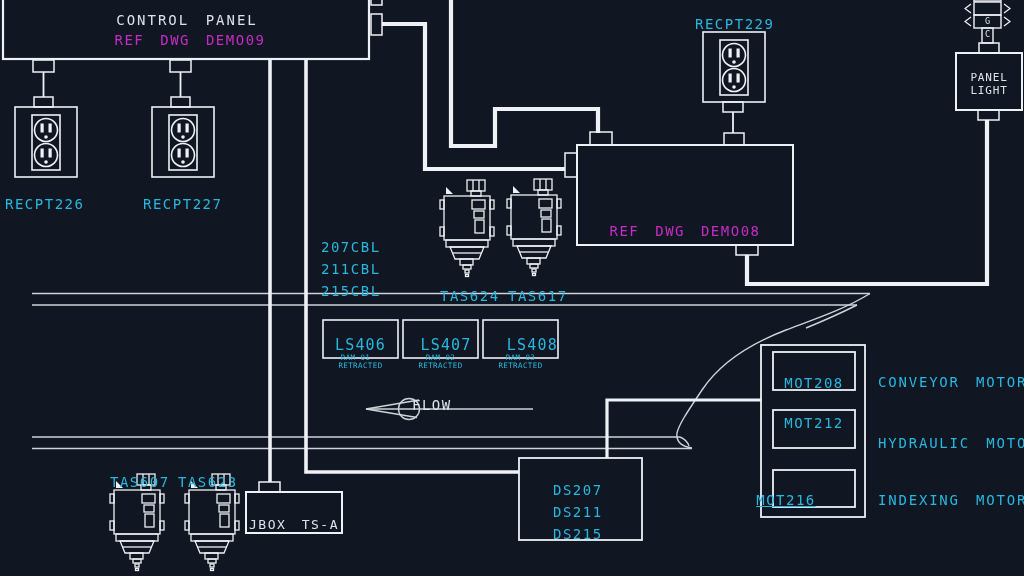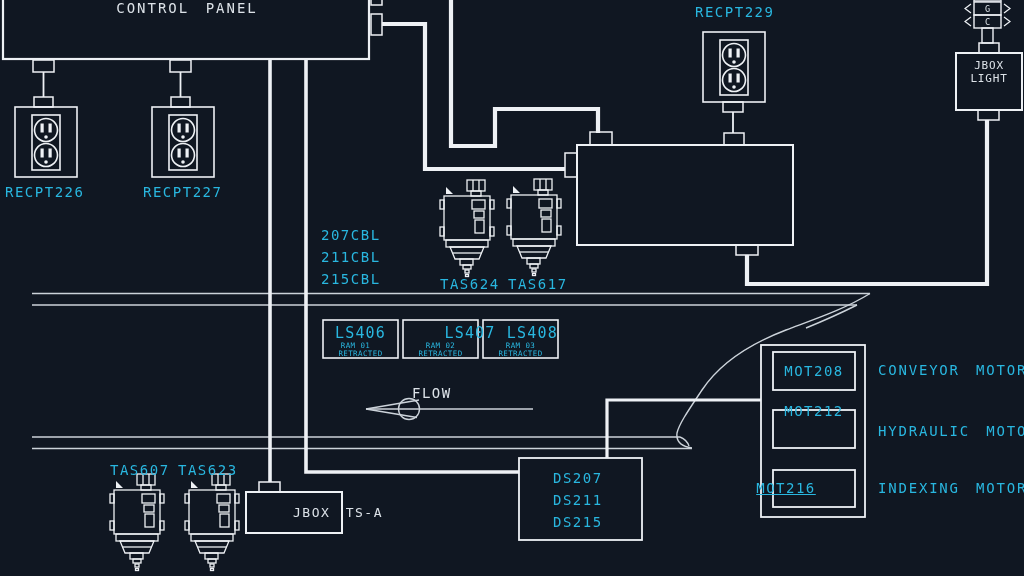--- a/index.html
+++ b/index.html
@@ -6,21 +6,21 @@
   #stage{
     position:relative;width:1024px;height:576px;overflow:hidden;
     background:#101722;
     font-family:"DejaVu Sans Mono", monospace;
   }
   #stage svg{position:absolute;left:0;top:0;}
   .lbl{
     position:absolute;
     color:#29b7e0;
     font-size:14px;line-height:1;
-    letter-spacing:1.5px;white-space:nowrap;
+    letter-spacing:1.5px;white-space:nowrap;margin-top:12px;
   }
   .white{color:#dce2e8;text-align:center;}
   .magenta{color:#c52cc5;}
   .wide{word-spacing:6px;}
   .ctr{text-align:center;}
   .sm{font-size:7.5px;letter-spacing:0.4px;}
   .ls-id{font-size:15px;letter-spacing:1.2px;}
   .tiny{font-size:8.5px;letter-spacing:0;}
   .stack-txt{font-size:11px;letter-spacing:0.8px;}
 </style>
@@ -176,56 +176,58 @@
 
     <g stroke="#eef1f5" fill="none" stroke-width="1.8">
       <rect x="761" y="345" width="104" height="172"></rect>
       <rect x="773" y="352" width="82" height="38"></rect>
       <rect x="773" y="410" width="82" height="38"></rect>
       <rect x="773" y="470" width="82" height="37"></rect>
     </g>
   </svg>
 
   <div class="lbl white wide ctr" style="left:87px;top:1px;width:200px;letter-spacing:2px;">CONTROL PANEL</div>
+  <div class="lbl magenta wide ctr" style="left:90px;top:21px;width:200px;">REF DWG DEMO09</div>
 
   <div class="lbl" style="left:5px;top:185px;">RECPT226</div>
   <div class="lbl" style="left:143px;top:185px;">RECPT227</div>
   <div class="lbl" style="left:695px;top:5px;">RECPT229</div>
 
   <div class="lbl white tiny ctr" style="left:975px;top:5px;width:25px;">G</div>
   <div class="lbl white tiny ctr" style="left:975px;top:18px;width:25px;">C</div>
-  <div class="lbl white stack-txt ctr" style="left:956px;top:60px;width:66px;">JBOX</div>
+  <div class="lbl white stack-txt ctr" style="left:956px;top:60px;width:66px;">PANEL</div>
   <div class="lbl white stack-txt ctr" style="left:956px;top:73px;width:66px;">LIGHT</div>
 
+  <div class="lbl magenta wide ctr" style="left:585px;top:212px;width:200px;">REF DWG DEMO08</div>
 
   <div class="lbl" style="left:321px;top:228px;">207CBL</div>
   <div class="lbl" style="left:321px;top:250px;">211CBL</div>
   <div class="lbl" style="left:321px;top:272px;">215CBL</div>
 
   <div class="lbl" style="left:440px;top:277px;">TAS624</div>
   <div class="lbl" style="left:508px;top:277px;">TAS617</div>
 
   <div class="lbl ls-id ctr" style="left:323px;top:326px;width:75px;text-align:center;">LS406</div>
   <div class="lbl sm ctr" style="left:323px;top:342px;width:65px;">RAM 01</div>
   <div class="lbl sm ctr" style="left:323px;top:350px;width:75px;">RETRACTED</div>
 
-  <div class="lbl ls-id ctr" style="left:403px;top:326px;width:86px;padding-left:24px;">LS407</div>
+  <div class="lbl ls-id ctr" style="left:403px;top:326px;width:86px;">LS407</div>
   <div class="lbl sm ctr" style="left:403px;top:342px;width:75px;">RAM 02</div>
   <div class="lbl sm ctr" style="left:403px;top:350px;width:75px;">RETRACTED</div>
 
   <div class="lbl ls-id ctr" style="left:483px;top:326px;width:75px;text-align:right;">LS408</div>
   <div class="lbl sm ctr" style="left:483px;top:342px;width:75px;">RAM 03</div>
   <div class="lbl sm ctr" style="left:483px;top:350px;width:75px;">RETRACTED</div>
 
   <div class="lbl white" style="left:412px;top:386px;">FLOW</div>
 
   <div class="lbl" style="left:110px;top:463px;">TAS607</div>
   <div class="lbl" style="left:178px;top:463px;">TAS623</div>
 
-  <div class="lbl white wide ctr" style="left:246px;top:506px;width:96px;font-size:13px;padding-left:44px;">JBOX TS-A</div>
+  <div class="lbl white wide ctr" style="left:246px;top:506px;width:96px;font-size:13px;">JBOX TS-A</div>
 
   <div class="lbl" style="left:553px;top:471px;">DS207</div>
   <div class="lbl" style="left:553px;top:493px;">DS211</div>
   <div class="lbl" style="left:553px;top:515px;">DS215</div>
 
   <div class="lbl ctr" style="left:764px;top:364px;width:100px;">MOT208</div>
   <div class="lbl ctr" style="left:764px;top:404px;width:100px;">MOT212</div>
   <div class="lbl ctr" style="left:736px;top:481px;width:100px;text-decoration:underline;">MOT216</div>
 
   <div class="lbl wide" style="left:878px;top:363px;letter-spacing:1.8px;">CONVEYOR MOTOR</div>

